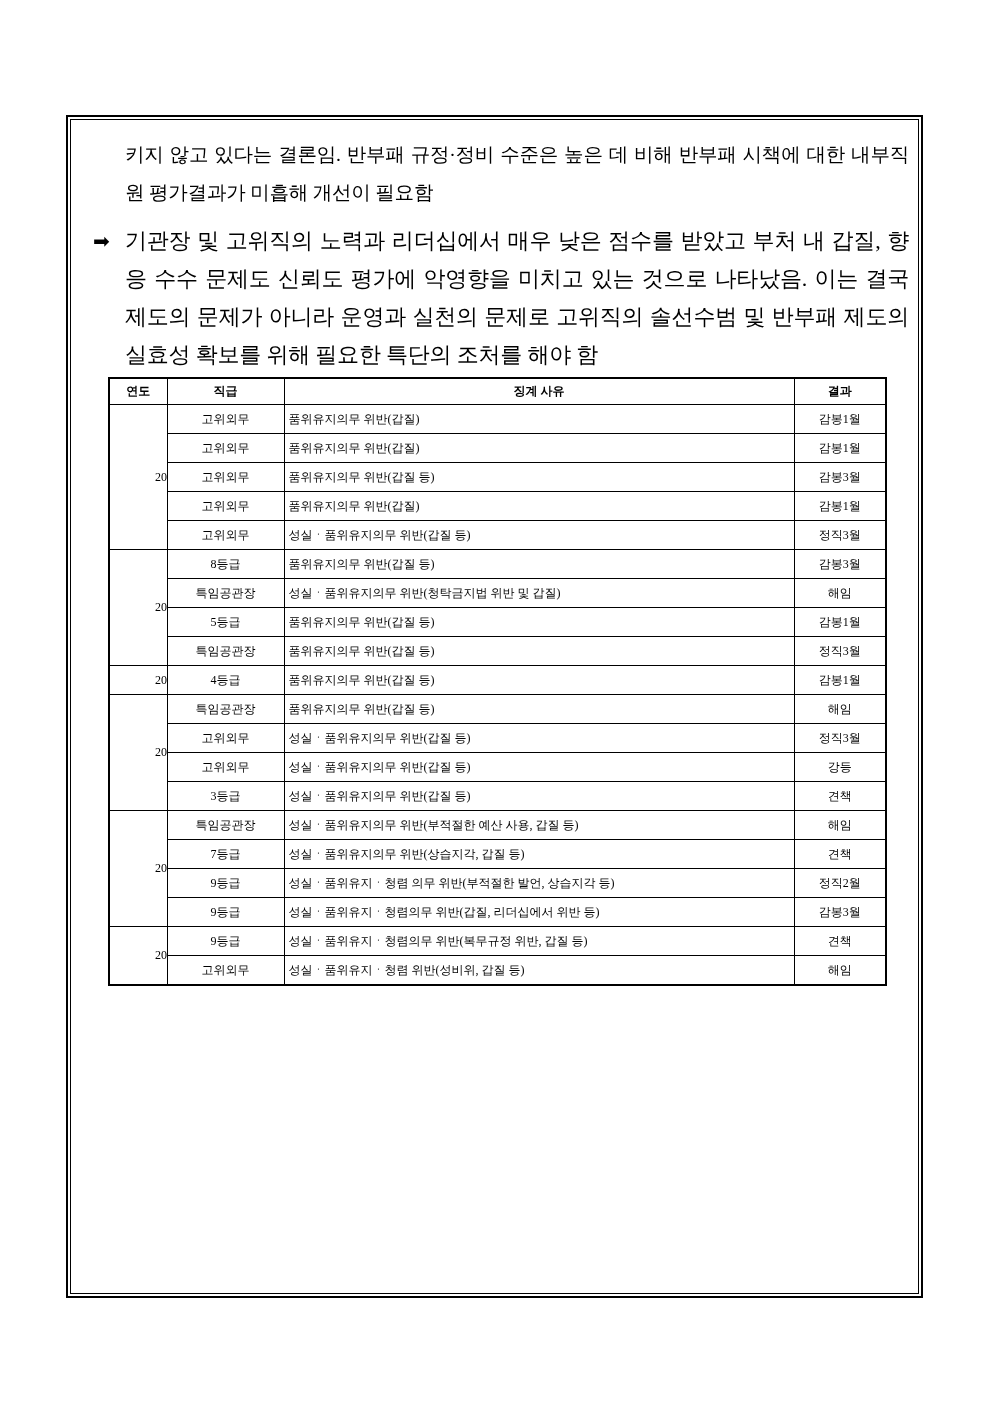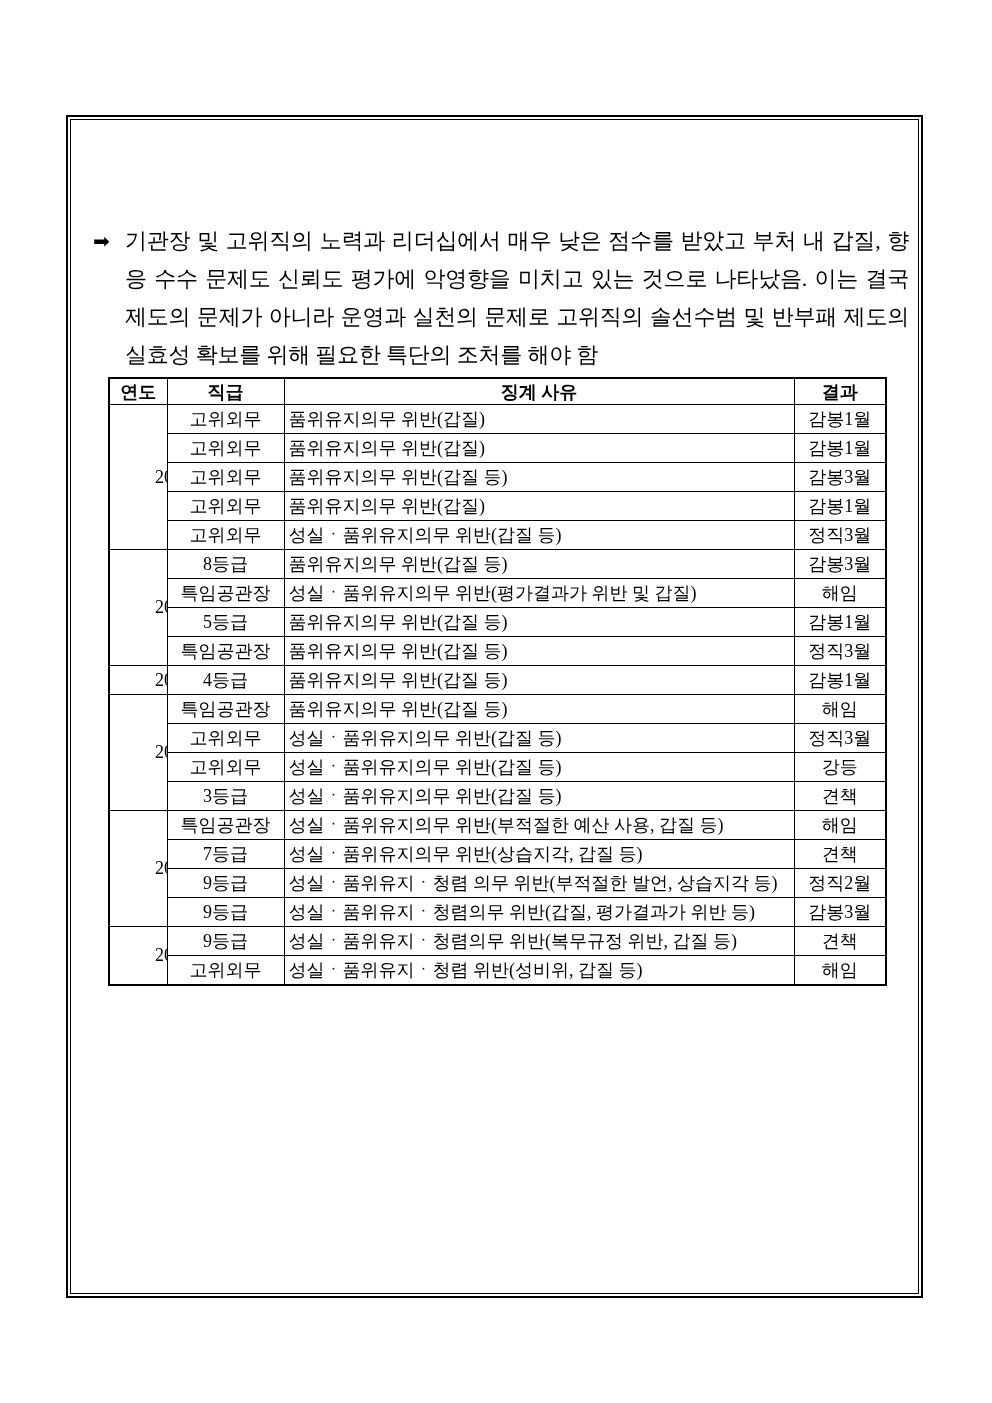--- a/index.html
+++ b/index.html
@@ -62,21 +62,21 @@
   .table-wrap {
     position: absolute;
     left: 40px;
     top: 260px;
   }
   table.discipline {
     border-collapse: collapse;
     table-layout: fixed;
     width: 777px;
     border: 2px solid #000000;
-    font-size: 18px;
+    font-size: 12px;
   }
   table.discipline th,
   table.discipline td {
     border: 1px solid #000000;
     padding: 0 4px;
     overflow: hidden;
     white-space: nowrap;
   }
   table.discipline thead th {
     height: 25px;
@@ -95,20 +95,21 @@
     vertical-align: middle;
     padding-left: 45px;
   }
 </style>
 </head>
 <body>
 
 <div class="frame-outer">
   <div class="frame-inner"></div>
 
+  <div class="para-continuation">키지 않고 있다는 결론임. 반부패 규정·정비 수준은 높은 데 비해 반부패 시책에 대한 내부직원 평가결과가 미흡해 개선이 필요함</div>
 
   <div class="bullet-row">
     <span class="arrow-icon">➡</span>
     <span class="bullet-text">기관장 및 고위직의 노력과 리더십에서 매우 낮은 점수를 받았고 부처 내 갑질, 향응 수수 문제도 신뢰도 평가에 악영향을 미치고 있는 것으로 나타났음. 이는 결국 제도의 문제가 아니라 운영과 실천의 문제로 고위직의 솔선수범 및 반부패 제도의 실효성 확보를 위해 필요한 특단의 조처를 해야 함</span>
   </div>
 
   <div class="table-wrap">
     <table class="discipline">
       <colgroup>
         <col style="width:58px">
@@ -152,21 +153,21 @@
             <td class="result-cell">정직3월</td>
           </tr>
           <tr>
             <td class="year-cell" rowspan="4">2019</td>
             <td class="rank-cell">8등급</td>
             <td class="reason-cell">품위유지의무 위반(갑질 등)</td>
             <td class="result-cell">감봉3월</td>
           </tr>
           <tr>
             <td class="rank-cell">특임공관장</td>
-            <td class="reason-cell">성실ㆍ품위유지의무 위반(평가결과가 위반 및 갑질)</td>
+            <td class="reason-cell">성실ㆍ품위유지의무 위반(청탁금지법 위반 및 갑질)</td>
             <td class="result-cell">해임</td>
           </tr>
           <tr>
             <td class="rank-cell">5등급</td>
             <td class="reason-cell">품위유지의무 위반(갑질 등)</td>
             <td class="result-cell">감봉1월</td>
           </tr>
           <tr>
             <td class="rank-cell">특임공관장</td>
             <td class="reason-cell">품위유지의무 위반(갑질 등)</td>
@@ -210,21 +211,21 @@
             <td class="reason-cell">성실ㆍ품위유지의무 위반(상습지각, 갑질 등)</td>
             <td class="result-cell">견책</td>
           </tr>
           <tr>
             <td class="rank-cell">9등급</td>
             <td class="reason-cell">성실ㆍ품위유지ㆍ청렴 의무 위반(부적절한 발언, 상습지각 등)</td>
             <td class="result-cell">정직2월</td>
           </tr>
           <tr>
             <td class="rank-cell">9등급</td>
-            <td class="reason-cell">성실ㆍ품위유지ㆍ청렴의무 위반(갑질, 평가결과가 위반 등)</td>
+            <td class="reason-cell">성실ㆍ품위유지ㆍ청렴의무 위반(갑질, 리더십에서 위반 등)</td>
             <td class="result-cell">감봉3월</td>
           </tr>
           <tr>
             <td class="year-cell" rowspan="2">2023</td>
             <td class="rank-cell">9등급</td>
             <td class="reason-cell">성실ㆍ품위유지ㆍ청렴의무 위반(복무규정 위반, 갑질 등)</td>
             <td class="result-cell">견책</td>
           </tr>
           <tr>
             <td class="rank-cell">고위외무</td>

